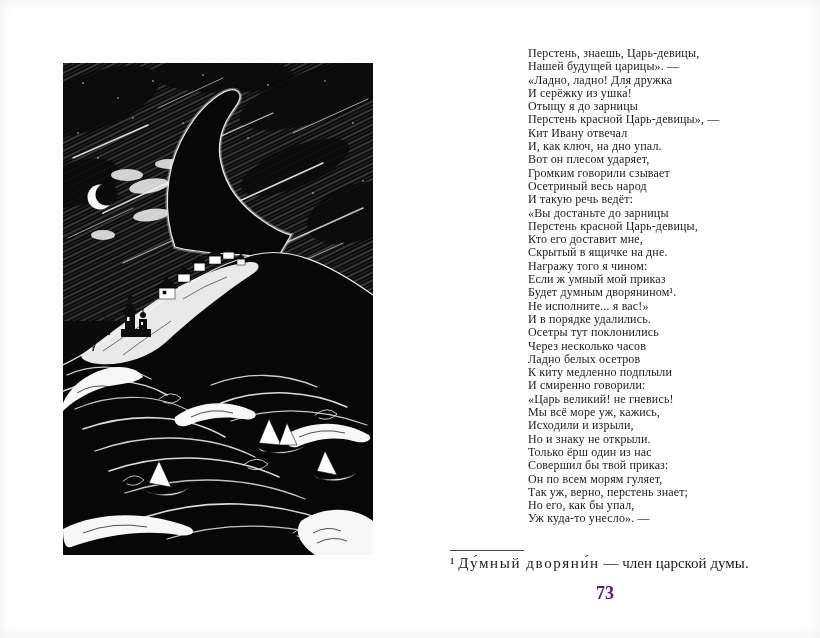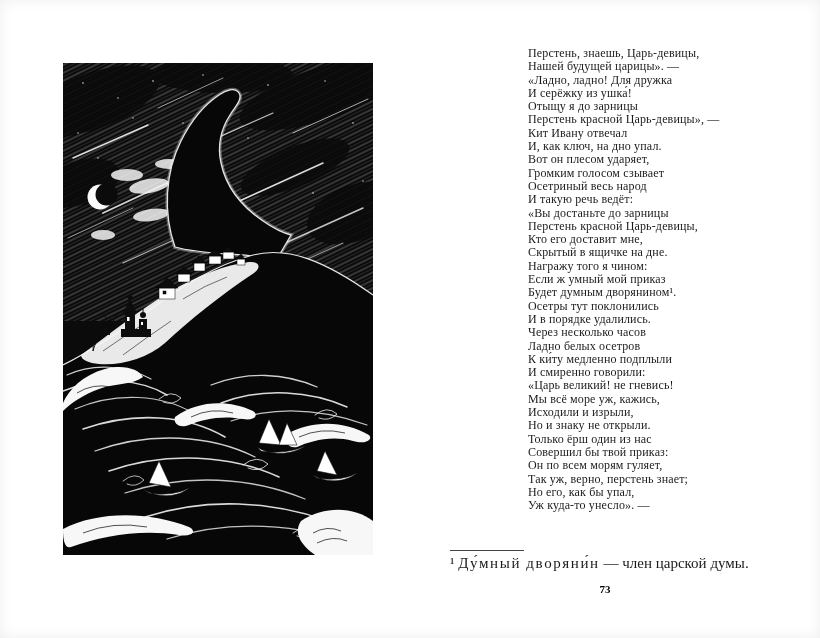--- a/index.html
+++ b/index.html
@@ -13,21 +13,21 @@
   .illustration{position:absolute;left:63px;top:63px;width:310px;height:492px;margin:0;}
   .illustration svg{display:block;width:100%;height:100%;}
   .poem{position:absolute;left:118px;top:47px;font-size:12px;line-height:13.3px;
         color:#1b1b1b;letter-spacing:.15px;white-space:nowrap;}
   .stanza + .stanza{}
   .footnote{position:absolute;left:40px;top:550px;width:330px;
             font-size:15px;color:#1b1b1b;}
   .footnote-rule{width:74px;border-top:1px solid #444;margin-bottom:4px;}
   .fn-term{letter-spacing:1.6px;}
   .page-number{position:absolute;left:40px;top:583px;width:310px;text-align:center;
-               font-size:11px;font-weight:bold;color:#000000;}
+               font-size:18px;font-weight:bold;color:#4c1d95;}
 </style>
 </head>
 <body>
 
 <div class="spread">
 
   <div class="page page-left">
     <figure class="illustration">
       <svg viewBox="0 0 310 492" xmlns="http://www.w3.org/2000/svg">
         <defs>
@@ -216,32 +216,33 @@
         <div>Нашей будущей царицы». —</div>
         <div>«Ладно, ладно! Для дружка</div>
         <div>И серёжку из ушка́!</div>
         <div>Отыщу я до зарницы</div>
         <div>Перстень красной Царь-девицы», —</div>
         <div>Кит Ивану отвечал</div>
         <div>И, как ключ, на дно упал.</div>
       </div>
       <div class="stanza">
         <div>Вот он плесом ударяет,</div>
-        <div>Громким голосом сзывает</div>
+        <div>Громким говорили сзывает</div>
         <div>Осетриный весь народ</div>
         <div>И такую речь ведёт:</div>
         <div>«Вы достаньте до зарницы</div>
         <div>Перстень красной Царь-девицы,</div>
         <div>Кто его доставит мне,</div>
         <div>Скрытый в ящичке на дне.</div>
         <div>Награжу того я чином:</div>
         <div>Если ж умный мой приказ</div>
         <div>Будет думным дворянином¹.</div>
+        <div>Не исполните... я вас!»</div>
+        <div>И в порядке удалились.</div>
         <div>Осетры тут поклонились</div>
-        <div>И в порядке удалились.</div>
       </div>
       <div class="stanza">
         <div>Через несколько часов</div>
         <div>Ладно белых осетров</div>
         <div>К ки́ту медленно подплыли</div>
         <div>И смиренно говорили:</div>
         <div>«Царь великий! не гневись!</div>
         <div>Мы всё море уж, кажись,</div>
         <div>Исходили и изрыли,</div>
         <div>Но и знаку не открыли.</div>

